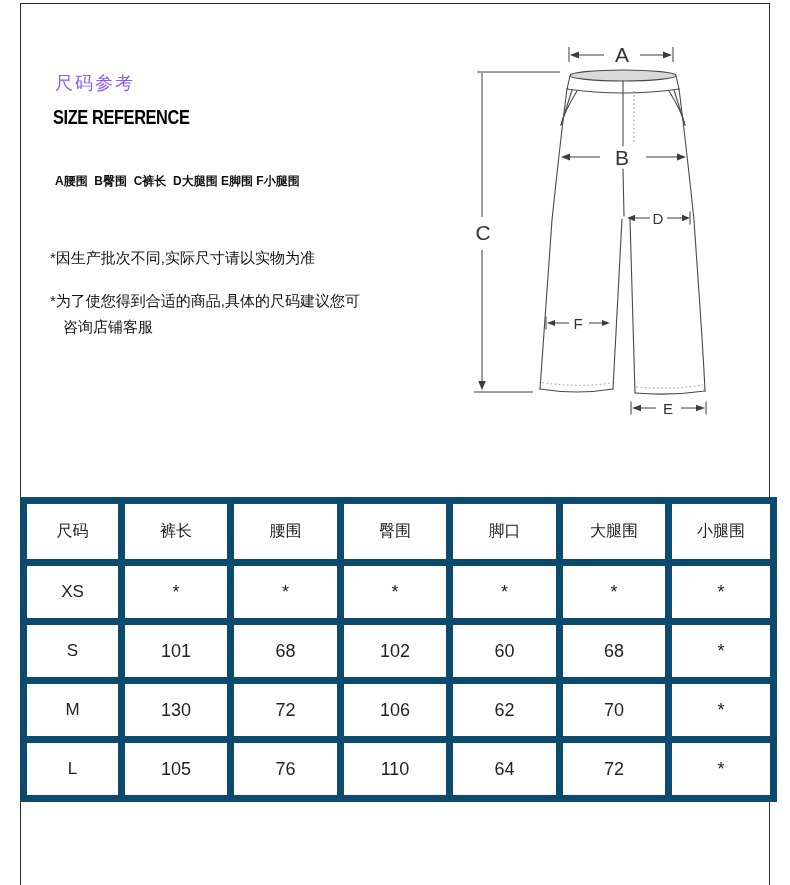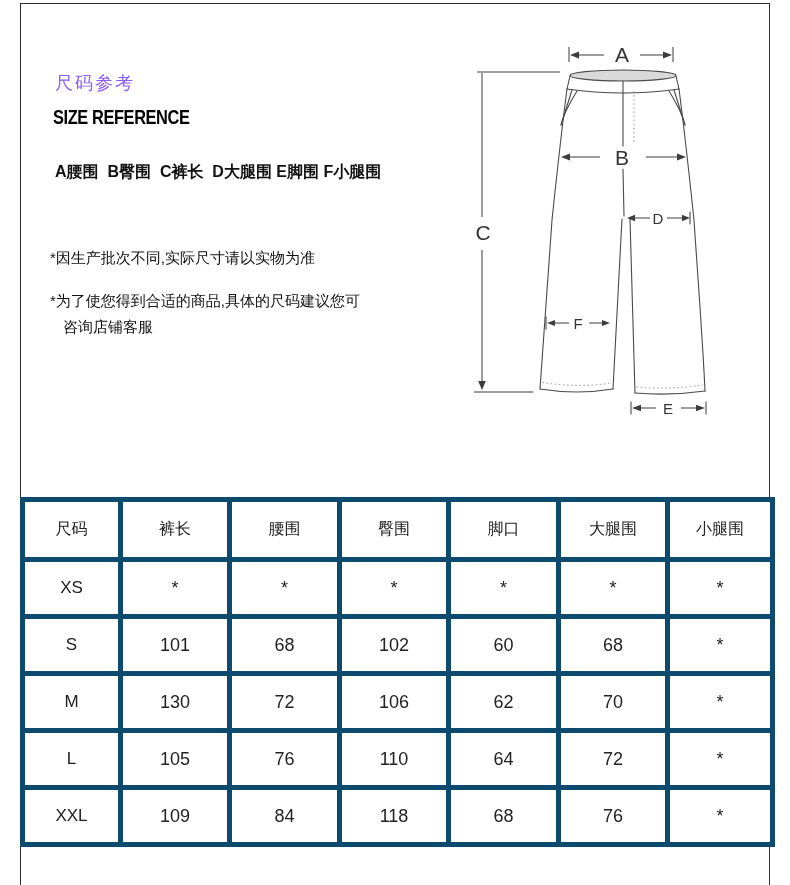--- a/index.html
+++ b/index.html
@@ -24,22 +24,22 @@
     position:absolute;left:55px;top:71px;
     font-size:18px;letter-spacing:2px;color:#8b5cf6;
   }
   .title-en{
     position:absolute;left:53px;top:105px;
     font-size:21px;font-weight:bold;letter-spacing:-0.5px;
     transform:scaleX(0.78);transform-origin:0 50%;
     color:#000;white-space:nowrap;
   }
   .legend{
-    position:absolute;left:55px;top:162px;
-    font-size:16px;font-weight:bold;color:#111;
+    position:absolute;left:55px;top:173px;
+    font-size:12px;font-weight:bold;color:#111;
     white-space:pre;
   }
   .note{
     position:absolute;left:50px;
     font-size:15px;color:#111;white-space:pre;
   }
   .note1{top:204px;}
   .note2{top:249px;}
   .note3a{top:292px;}
   .note3b{top:318px;left:63px;}
@@ -55,21 +55,21 @@
   .big{font-size:21px;}
   .small{font-size:15px;}
 
   
   table.size-table{
     position:absolute;left:20px;top:497px;width:750px;
     border-collapse:collapse;table-layout:fixed;
     background:#fff;
   }
   .size-table th,.size-table td{
-    border:5px solid #0c4a6e;
+    border:7px solid #0c4a6e;
     text-align:center;vertical-align:middle;
     font-weight:normal;color:#222;padding:0;
   }
   .size-table th{height:55px;font-size:16px;}
   .size-table td{height:52px;font-size:18px;margin-left:9px;}
   .size-table td.size-label{font-size:17px;}
 </style>
 </head>
 <body>
 
@@ -224,25 +224,16 @@
       </tr>
       <tr>
         <td class="size-label">L</td>
         <td>105</td>
         <td>76</td>
         <td>110</td>
         <td>64</td>
         <td>72</td>
         <td>*</td>
       </tr>
-      <tr>
-        <td class="size-label">XXL</td>
-        <td>109</td>
-        <td>84</td>
-        <td>118</td>
-        <td>68</td>
-        <td>76</td>
-        <td>*</td>
-      </tr>
     </tbody>
   </table>
 
 </div>
 
 </body></html>

